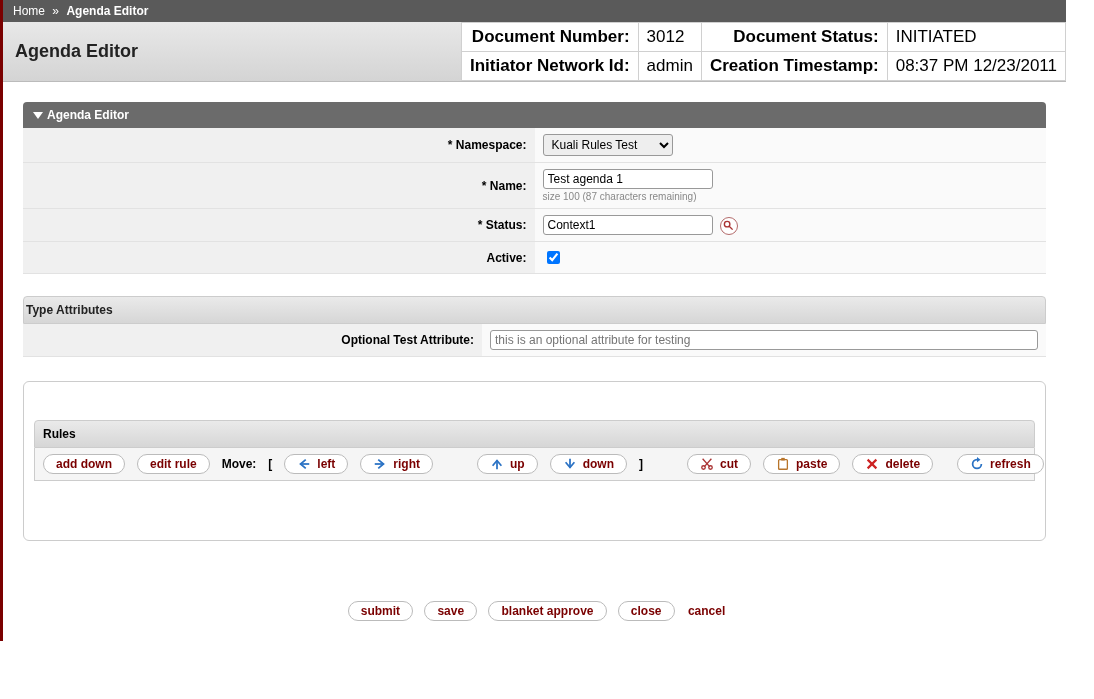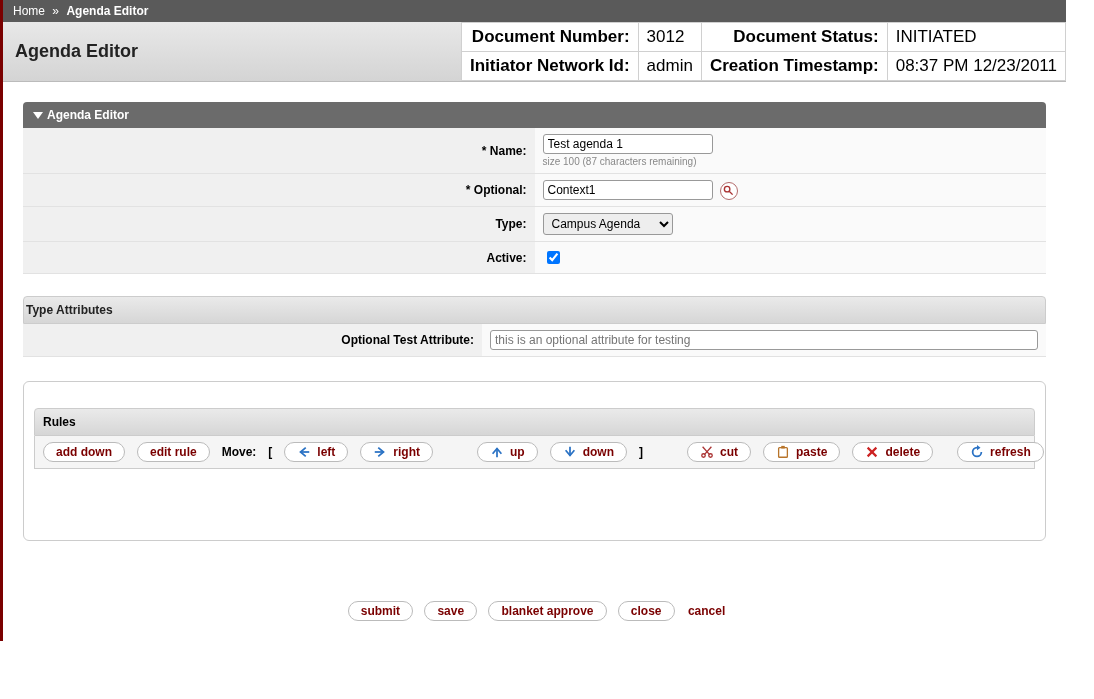--- a/index.html
+++ b/index.html
@@ -121,21 +121,21 @@
     margin-top: 24px;
     height: 160px;
   }
   .rules-header {
     background: linear-gradient(#eaeaea, #d6d6d6);
     border: 1px solid #ccc;
     border-radius: 4px 4px 0 0;
     padding: 6px 8px;
     font-weight: bold;
     font-size: 12px;
-    margin-top: 16px;
+    margin-top: 28px;
   }
   .rules-toolbar {
     border: 1px solid #ccc;
     border-top: none;
     padding: 6px 8px;
     display: flex;
     align-items: center;
     gap: 12px;
     background: #f5f5f5;
   }
@@ -203,48 +203,48 @@
   </div>
 
   <div class="content">
 
     <div class="section-title">
       <span class="tri"></span>
       <span>Agenda Editor</span>
     </div>
     <table class="form">
       <tbody>
+          <tr>
+        <td class="lbl">* Namespace:</td>
+        <td class="val">
+          <select style="min-width:130px;">
+            <option>Kuali Rules Test</option>
+          </select>
+        </td>
+      </tr>
       <tr>
         <td class="lbl">* Name:</td>
         <td class="val">
           <input type="text" style="width: 170px;" value="Test agenda 1">
           <div class="hint">size 100 (87 characters remaining)</div>
         </td>
       </tr>
       <tr>
-        <td class="lbl">* Optional:</td>
+        <td class="lbl">* Status:</td>
         <td class="val">
           <input type="text" style="width: 170px;" value="Context1">
           <span class="lookup-icon">
             <svg viewBox="0 0 16 16">
                   <circle cx="6" cy="6" r="4" fill="none" stroke="#a33" stroke-width="2"></circle>
                   <line x1="9" y1="9" x2="14" y2="14" stroke="#a33" stroke-width="2"></line>
                 </svg>
           </span>
         </td>
       </tr>
       <tr>
-        <td class="lbl">Type:</td>
-        <td class="val">
-          <select style="min-width:130px;">
-            <option>Campus Agenda</option>
-          </select>
-        </td>
-      </tr>
-      <tr>
         <td class="lbl">Active:</td>
         <td class="val">
           <input type="checkbox" checked="" style="">
         </td>
       </tr>
     </tbody>
       </table>
 
     <div class="sec-gap"></div>
 

